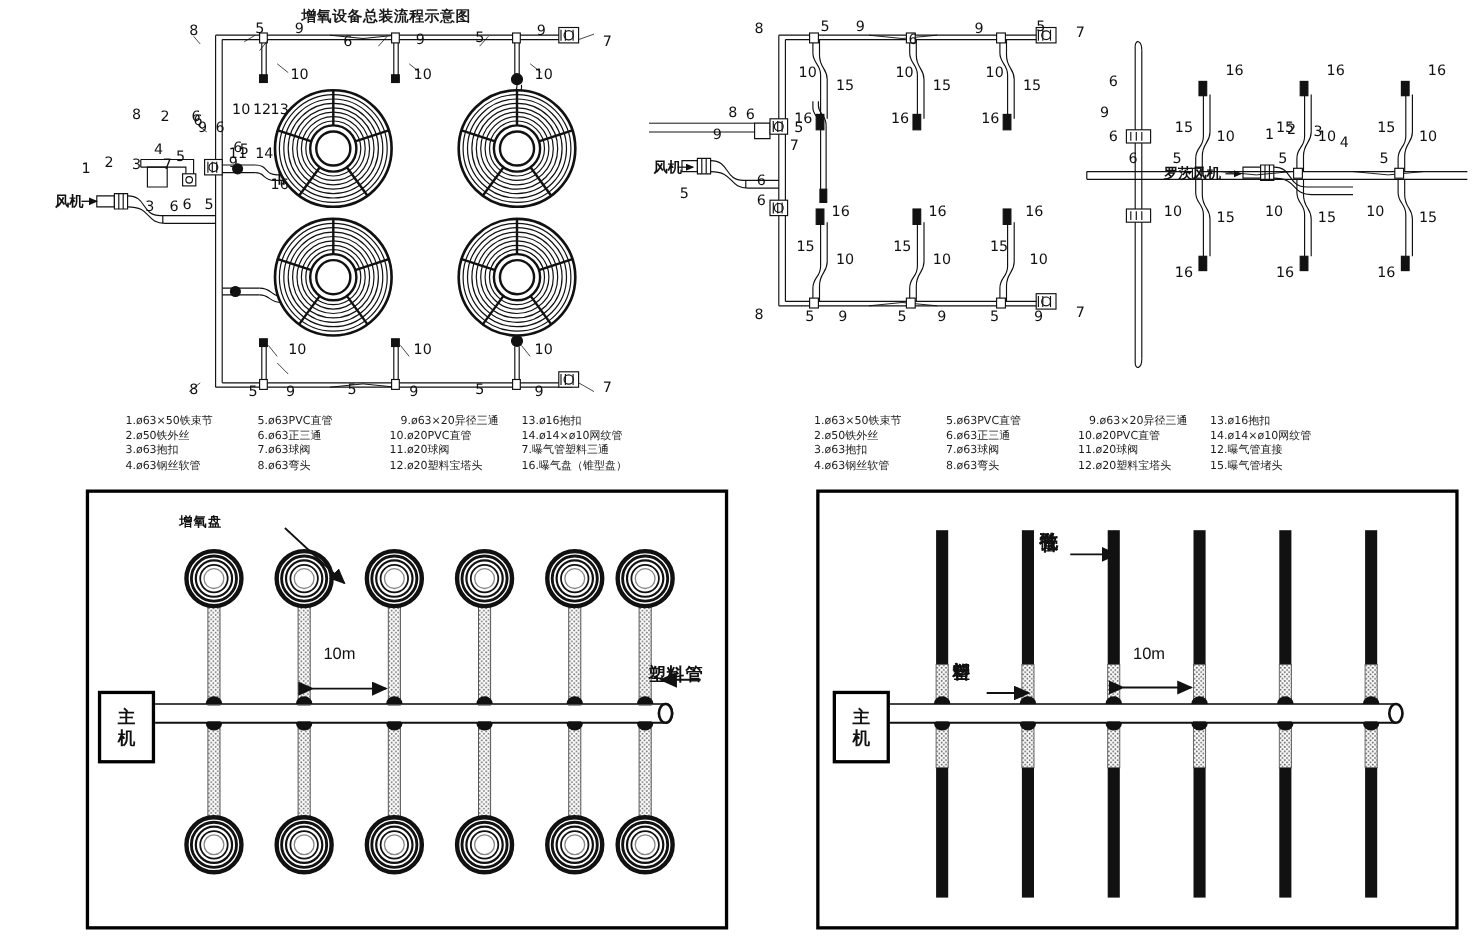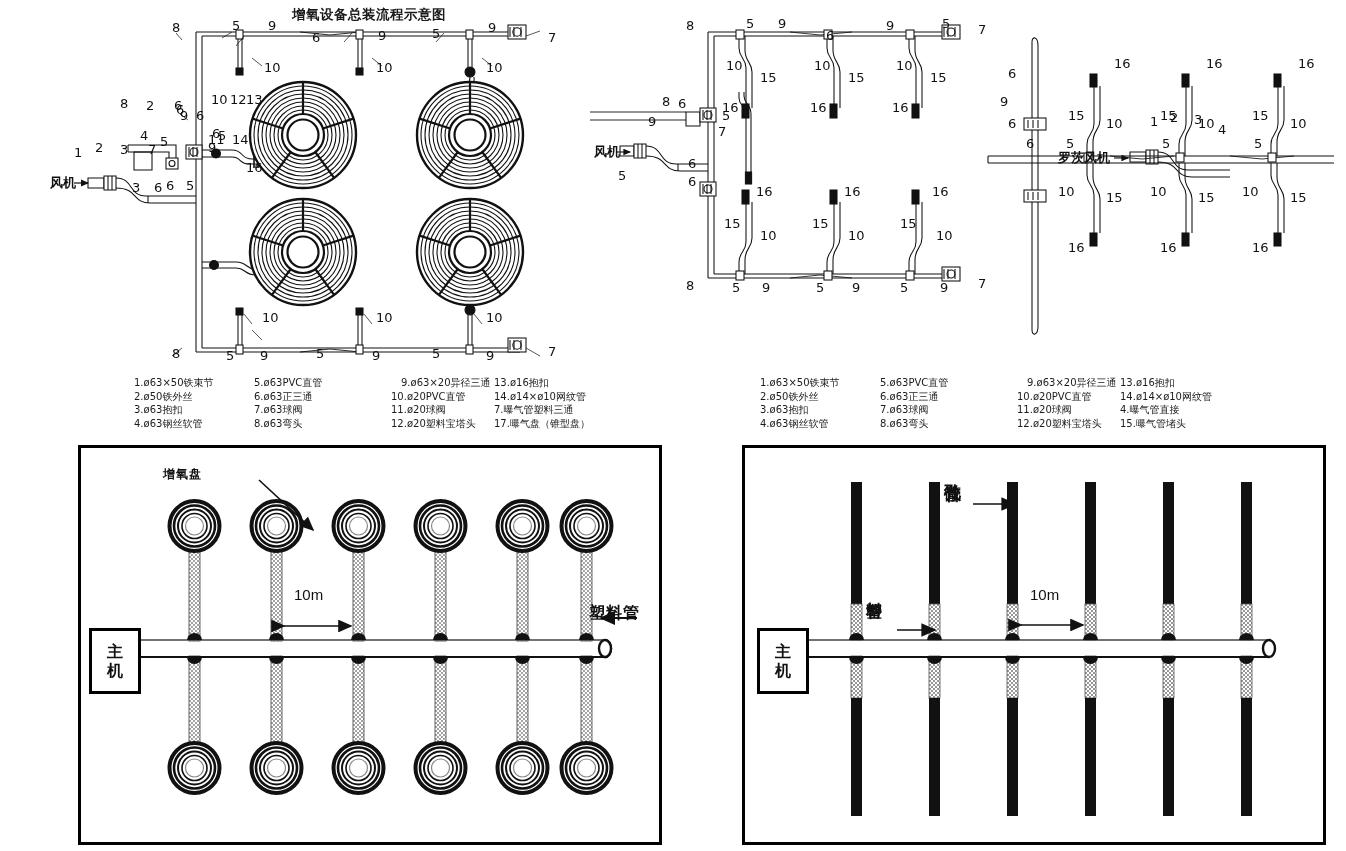--- a/index.html
+++ b/index.html
@@ -9,37 +9,37 @@
     font-family:"Liberation Serif",serif;
     color:#111;
     position:relative;
     overflow:hidden;
   }
   .stage{position:absolute;left:0;top:0;width:1346px;height:851px;}
 
   
   .title{
     position:absolute;left:256px;top:6px;width:190px;
-    text-align:right;
+    text-align:center;
     font-size:13.5px;font-weight:bold;letter-spacing:.5px;
     color:#1a1a1a;
     font-family:Liberation Serif, serif;
   }
 
   
   .legend{position:absolute;font-size:10px;line-height:13.6px;color:#1b1b1b;
           font-family:"DejaVu Sans",sans-serif;}
   .legend .col{position:absolute;top:0;white-space:nowrap;}
-  .legend .row{height:13.6px;margin-left:20px;}
+  .legend .row{height:13.6px;}
 
   #legend-left{left:114px;top:376px;width:470px;height:62px;}
   #legend-right{left:740px;top:376px;width:470px;height:62px;}
   .legend .c1{left:0px;}
   .legend .c2{left:120px;}
-  .legend .c3{left:257px;}
+  .legend .c3{left:240px;}
   .legend .c4{left:360px;}
   .legend .c3 .row:first-child{padding-left:10px;}
 
   
   .panel{position:absolute;border:3.5px solid #000;background:#fff;}
   #panel-left{left:78px;top:445px;width:578px;height:394px;}
   #panel-right{left:742px;top:445px;width:578px;height:394px;}
 
   .panel svg{display:block;width:100%;height:100%;}
 
@@ -496,21 +496,21 @@
     <div class="col c3">
       <div class="row">9.ø63×20异径三通</div>
       <div class="row">10.ø20PVC直管</div>
       <div class="row">11.ø20球阀</div>
       <div class="row">12.ø20塑料宝塔头</div>
     </div>
     <div class="col c4">
       <div class="row">13.ø16抱扣</div>
       <div class="row">14.ø14×ø10网纹管</div>
       <div class="row">7.曝气管塑料三通</div>
-      <div class="row">17.曝气盘（锥型盘）</div>
+      <div class="row">16.曝气盘（锥型盘）</div>
     </div>
   </div>
 
   <div class="legend" id="legend-right">
     <div class="col c1">
       <div class="row">1.ø63×50铁束节</div>
       <div class="row">2.ø50铁外丝</div>
       <div class="row">3.ø63抱扣</div>
       <div class="row">4.ø63钢丝软管</div>
     </div>
@@ -522,21 +522,21 @@
     </div>
     <div class="col c3">
       <div class="row">9.ø63×20异径三通</div>
       <div class="row">10.ø20PVC直管</div>
       <div class="row">11.ø20球阀</div>
       <div class="row">12.ø20塑料宝塔头</div>
     </div>
     <div class="col c4">
       <div class="row">13.ø16抱扣</div>
       <div class="row">14.ø14×ø10网纹管</div>
-      <div class="row">4.曝气管直接</div>
+      <div class="row">12.曝气管直接</div>
       <div class="row">15.曝气管堵头</div>
     </div>
   </div>
 
   <div class="panel" id="panel-left">
     <svg viewBox="0 0 578 394" preserveAspectRatio="none">
       <defs>
         <pattern id="texL" width="4" height="4" patternUnits="userSpaceOnUse">
           <rect width="4" height="4" fill="#fff"></rect>
           <circle cx="1" cy="1" r="0.9" fill="#777"></circle>

